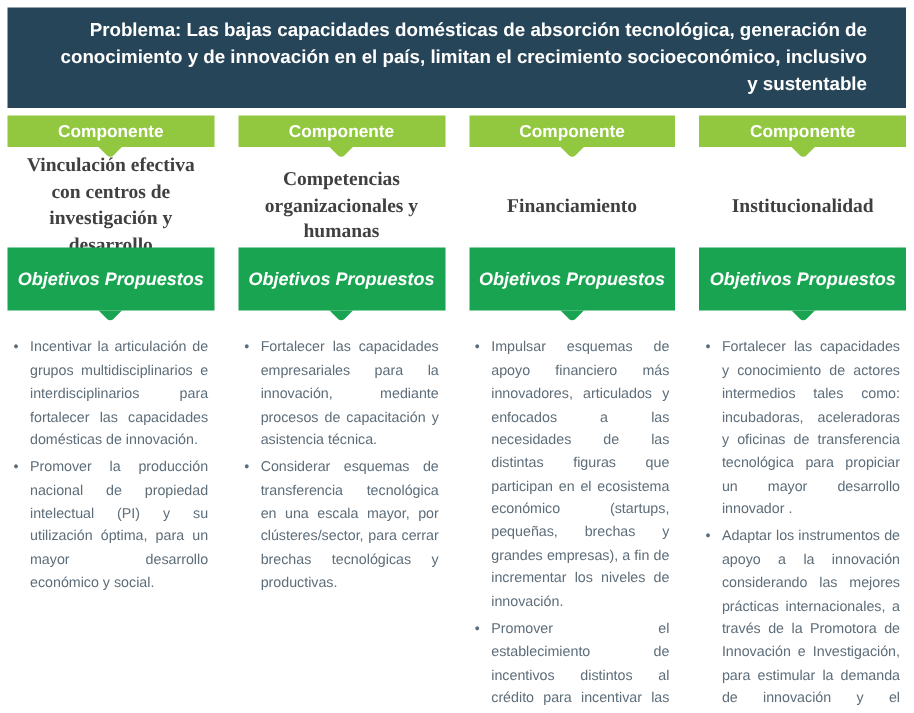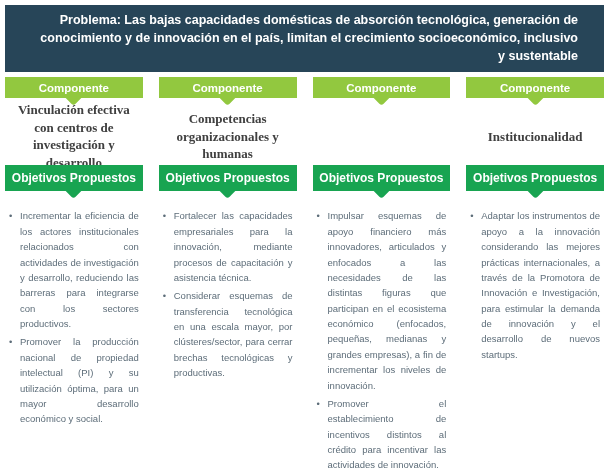--- a/index.html
+++ b/index.html
@@ -34,22 +34,23 @@
     align-items: center;
     justify-content: center;
   }
   .bar.component {
     background: #92c83f;
     height: 21px;
     font-size: 11.5px;
   }
   .bar.objectives {
     background: #18a451;
-    height: 26px;
+    height: 42px;
     font-size: 12px;
+    font-style: italic;
   }
   .chevron-wrap { height: 9px; display: flex; justify-content: center; overflow: hidden; }
   .chevron {
     width: 17px; height: 17px;
     transform: rotate(45deg) translate(-9px, -9px);
     border-radius: 3px;
   }
   .chevron.light { background: #92c83f; }
   .chevron.dark  { background: #18a451; }
   .comp-name {
@@ -106,64 +107,66 @@
     <div class="chevron-wrap">
         <div class="chevron light"></div>
       </div>
     <div class="comp-name">Competencias organizacionales y humanas</div>
   </div>
   <div class="col">
     <div class="bar component">Componente</div>
     <div class="chevron-wrap">
         <div class="chevron light"></div>
       </div>
+    <div class="comp-name">Financiamiento</div>
   </div>
   <div class="col">
     <div class="bar component">Componente</div>
     <div class="chevron-wrap">
         <div class="chevron light"></div>
       </div>
     <div class="comp-name">Institucionalidad</div>
   </div>
 </div>
 
 <div class="grid">
   <div class="col">
     <div class="bar objectives">Objetivos Propuestos</div>
     <div class="chevron-wrap">
         <div class="chevron dark"></div>
       </div>
     <ul class="obj-list">
-        <li>Incrementar la eficiencia de los actores institucionales relacionados con actividades de investigación y desarrollo, reduciendo las barreras para integrarse con los sectores productivos.</li>
+        <li>Incentivar la articulación de grupos multidisciplinarios e interdisciplinarios para fortalecer las capacidades domésticas de innovación.</li>
         <li>Promover la producción nacional de propiedad intelectual (PI) y su utilización óptima, para un mayor desarrollo económico y social.</li>
       </ul>
   </div>
   <div class="col">
     <div class="bar objectives">Objetivos Propuestos</div>
     <div class="chevron-wrap">
         <div class="chevron dark"></div>
       </div>
     <ul class="obj-list">
         <li>Fortalecer las capacidades empresariales para la innovación, mediante procesos de capacitación y asistencia técnica.</li>
         <li>Considerar esquemas de transferencia tecnológica en una escala mayor, por clústeres/sector, para cerrar brechas tecnológicas y productivas.</li>
       </ul>
   </div>
   <div class="col">
     <div class="bar objectives">Objetivos Propuestos</div>
     <div class="chevron-wrap">
         <div class="chevron dark"></div>
       </div>
     <ul class="obj-list">
-        <li>Impulsar esquemas de apoyo financiero más innovadores, articulados y enfocados a las necesidades de las distintas figuras que participan en el ecosistema económico (enfocados, pequeñas, medianas y grandes empresas), a fin de incrementar los niveles de innovación.</li>
+        <li>Impulsar esquemas de apoyo financiero más innovadores, articulados y enfocados a las necesidades de las distintas figuras que participan en el ecosistema económico (startups, pequeñas, brechas y grandes empresas), a fin de incrementar los niveles de innovación.</li>
         <li>Promover el establecimiento de incentivos distintos al crédito para incentivar las actividades de innovación.</li>
         <li>Promover el uso de bienes de PI como garantía en los instrumentos de financiamiento a la innovación/ desarrollo tecnológico, a la luz del régimen legal de garantías mobiliarias.</li>
       </ul>
   </div>
   <div class="col">
     <div class="bar objectives">Objetivos Propuestos</div>
     <div class="chevron-wrap">
         <div class="chevron dark"></div>
       </div>
     <ul class="obj-list">
+        <li>Fortalecer las capacidades y conocimiento de actores intermedios tales como: incubadoras, aceleradoras y oficinas de transferencia tecnológica para propiciar un mayor desarrollo innovador .</li>
         <li>Adaptar los instrumentos de apoyo a la innovación considerando las mejores prácticas internacionales, a través de la Promotora de Innovación e Investigación, para estimular la demanda de innovación y el desarrollo de nuevos startups.</li>
       </ul>
   </div>
 </div>
 
 </body></html>

